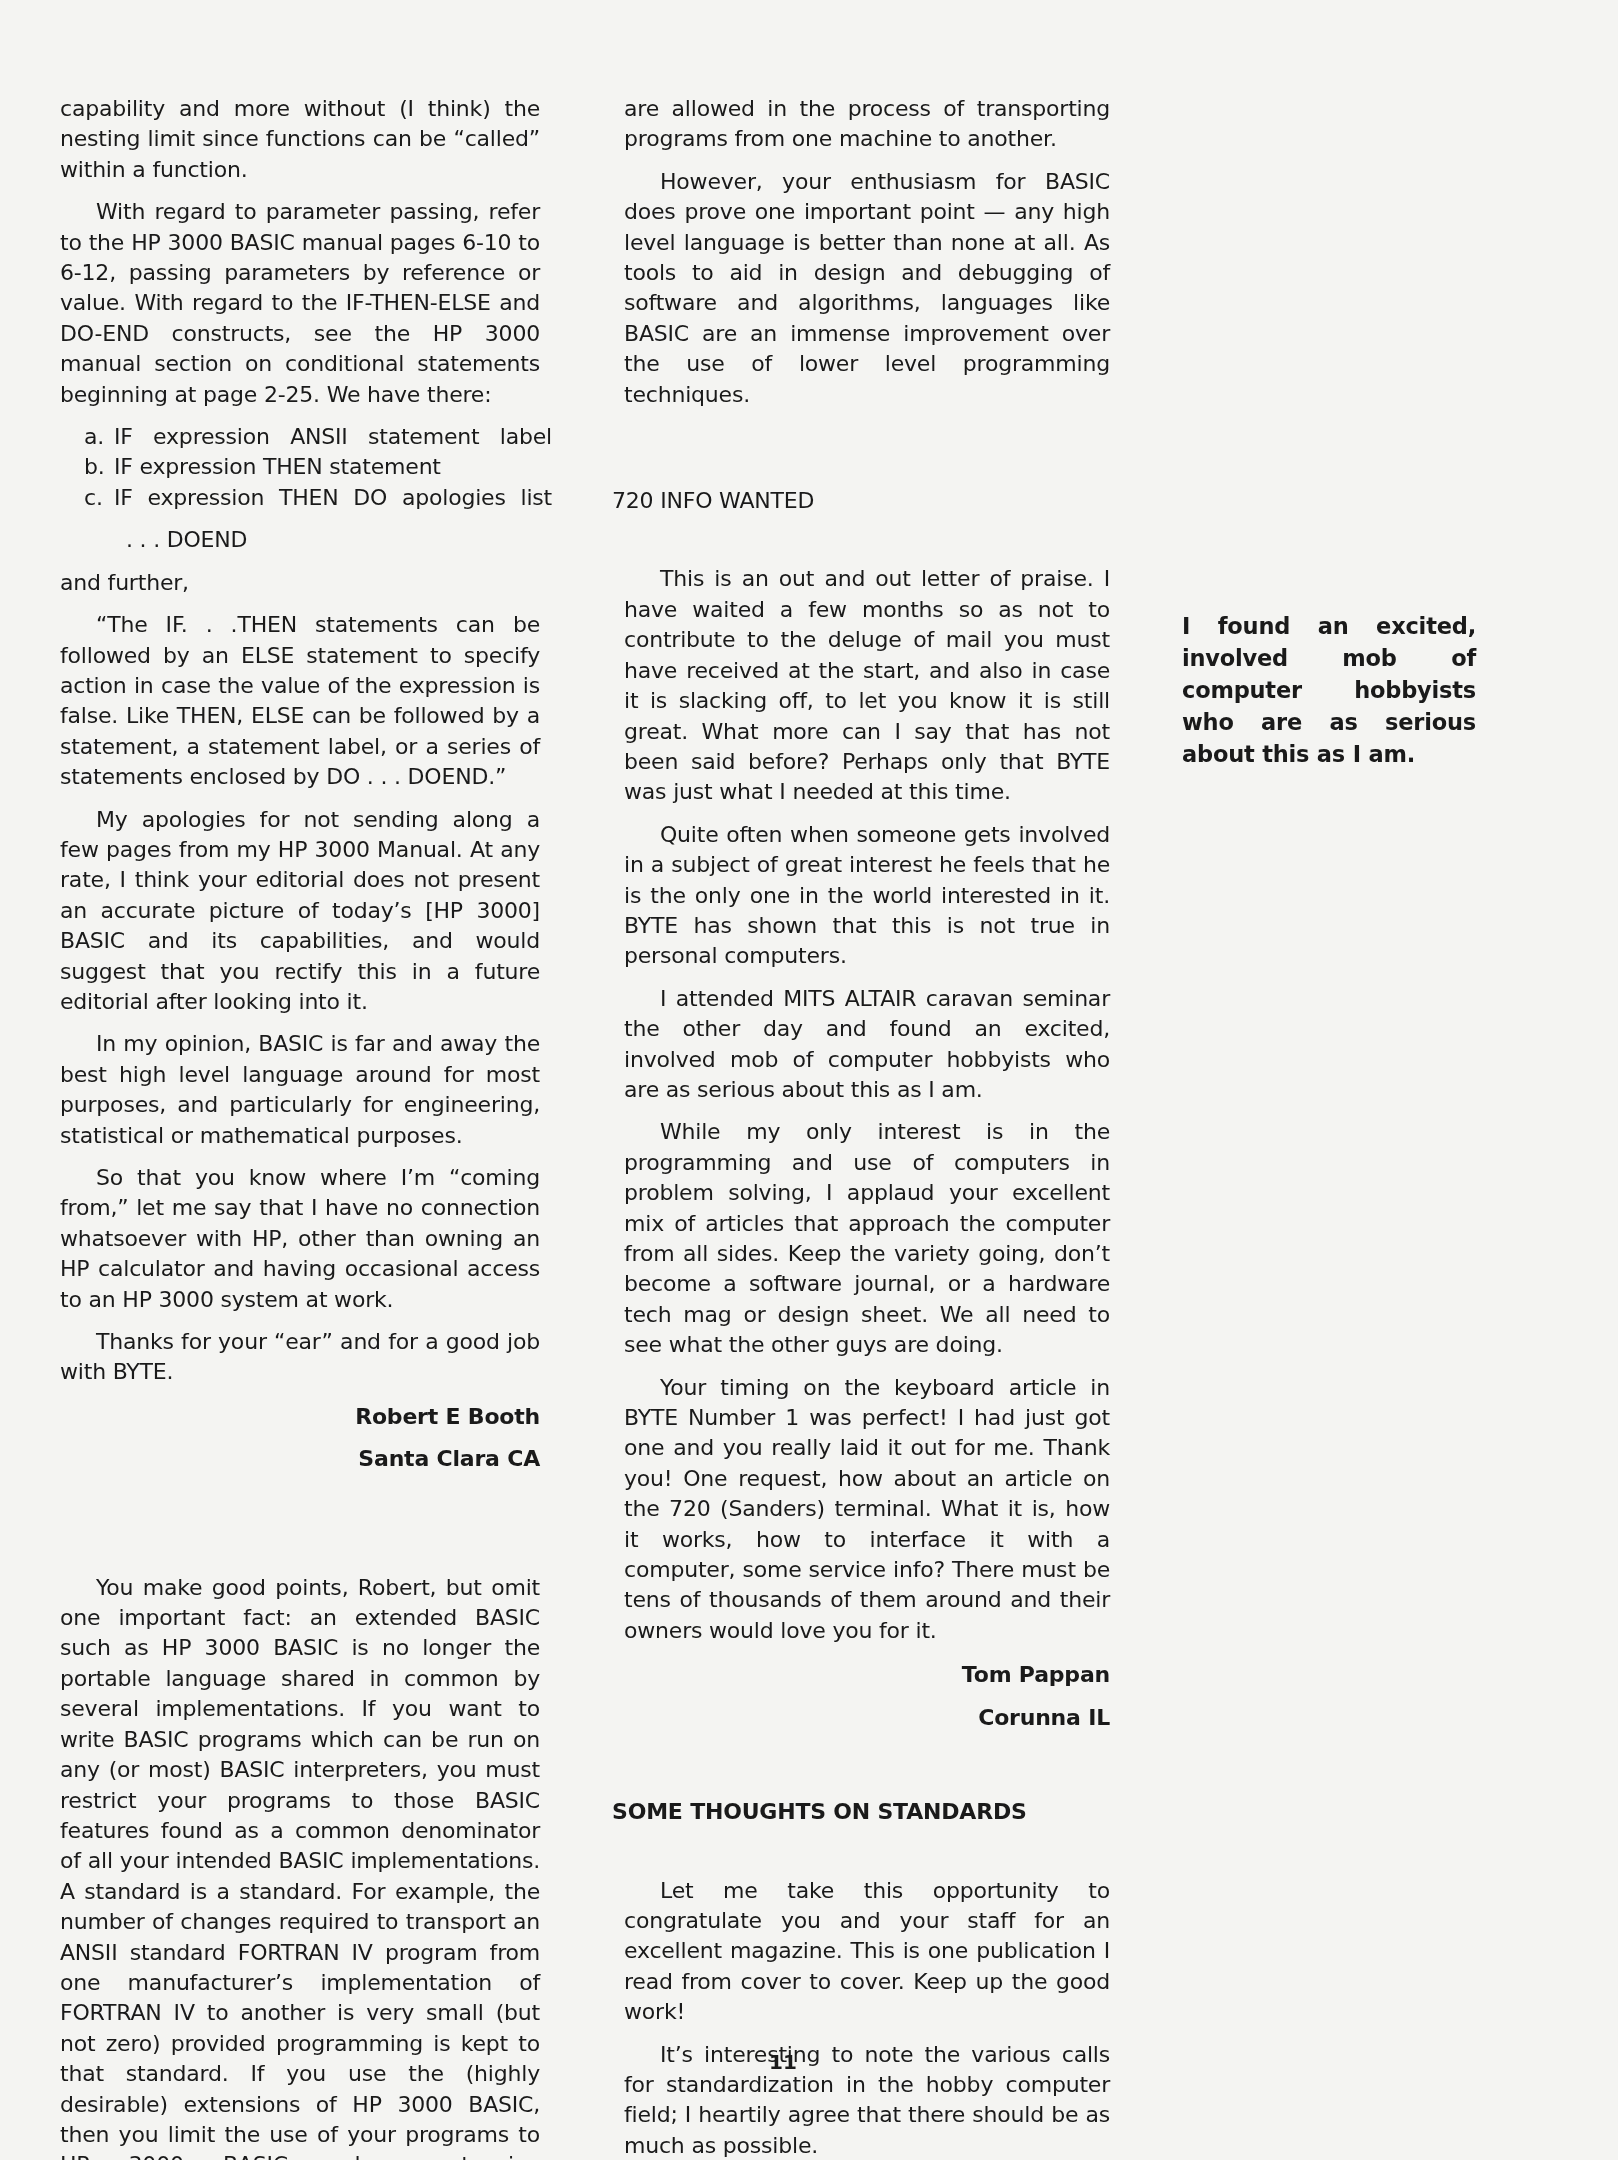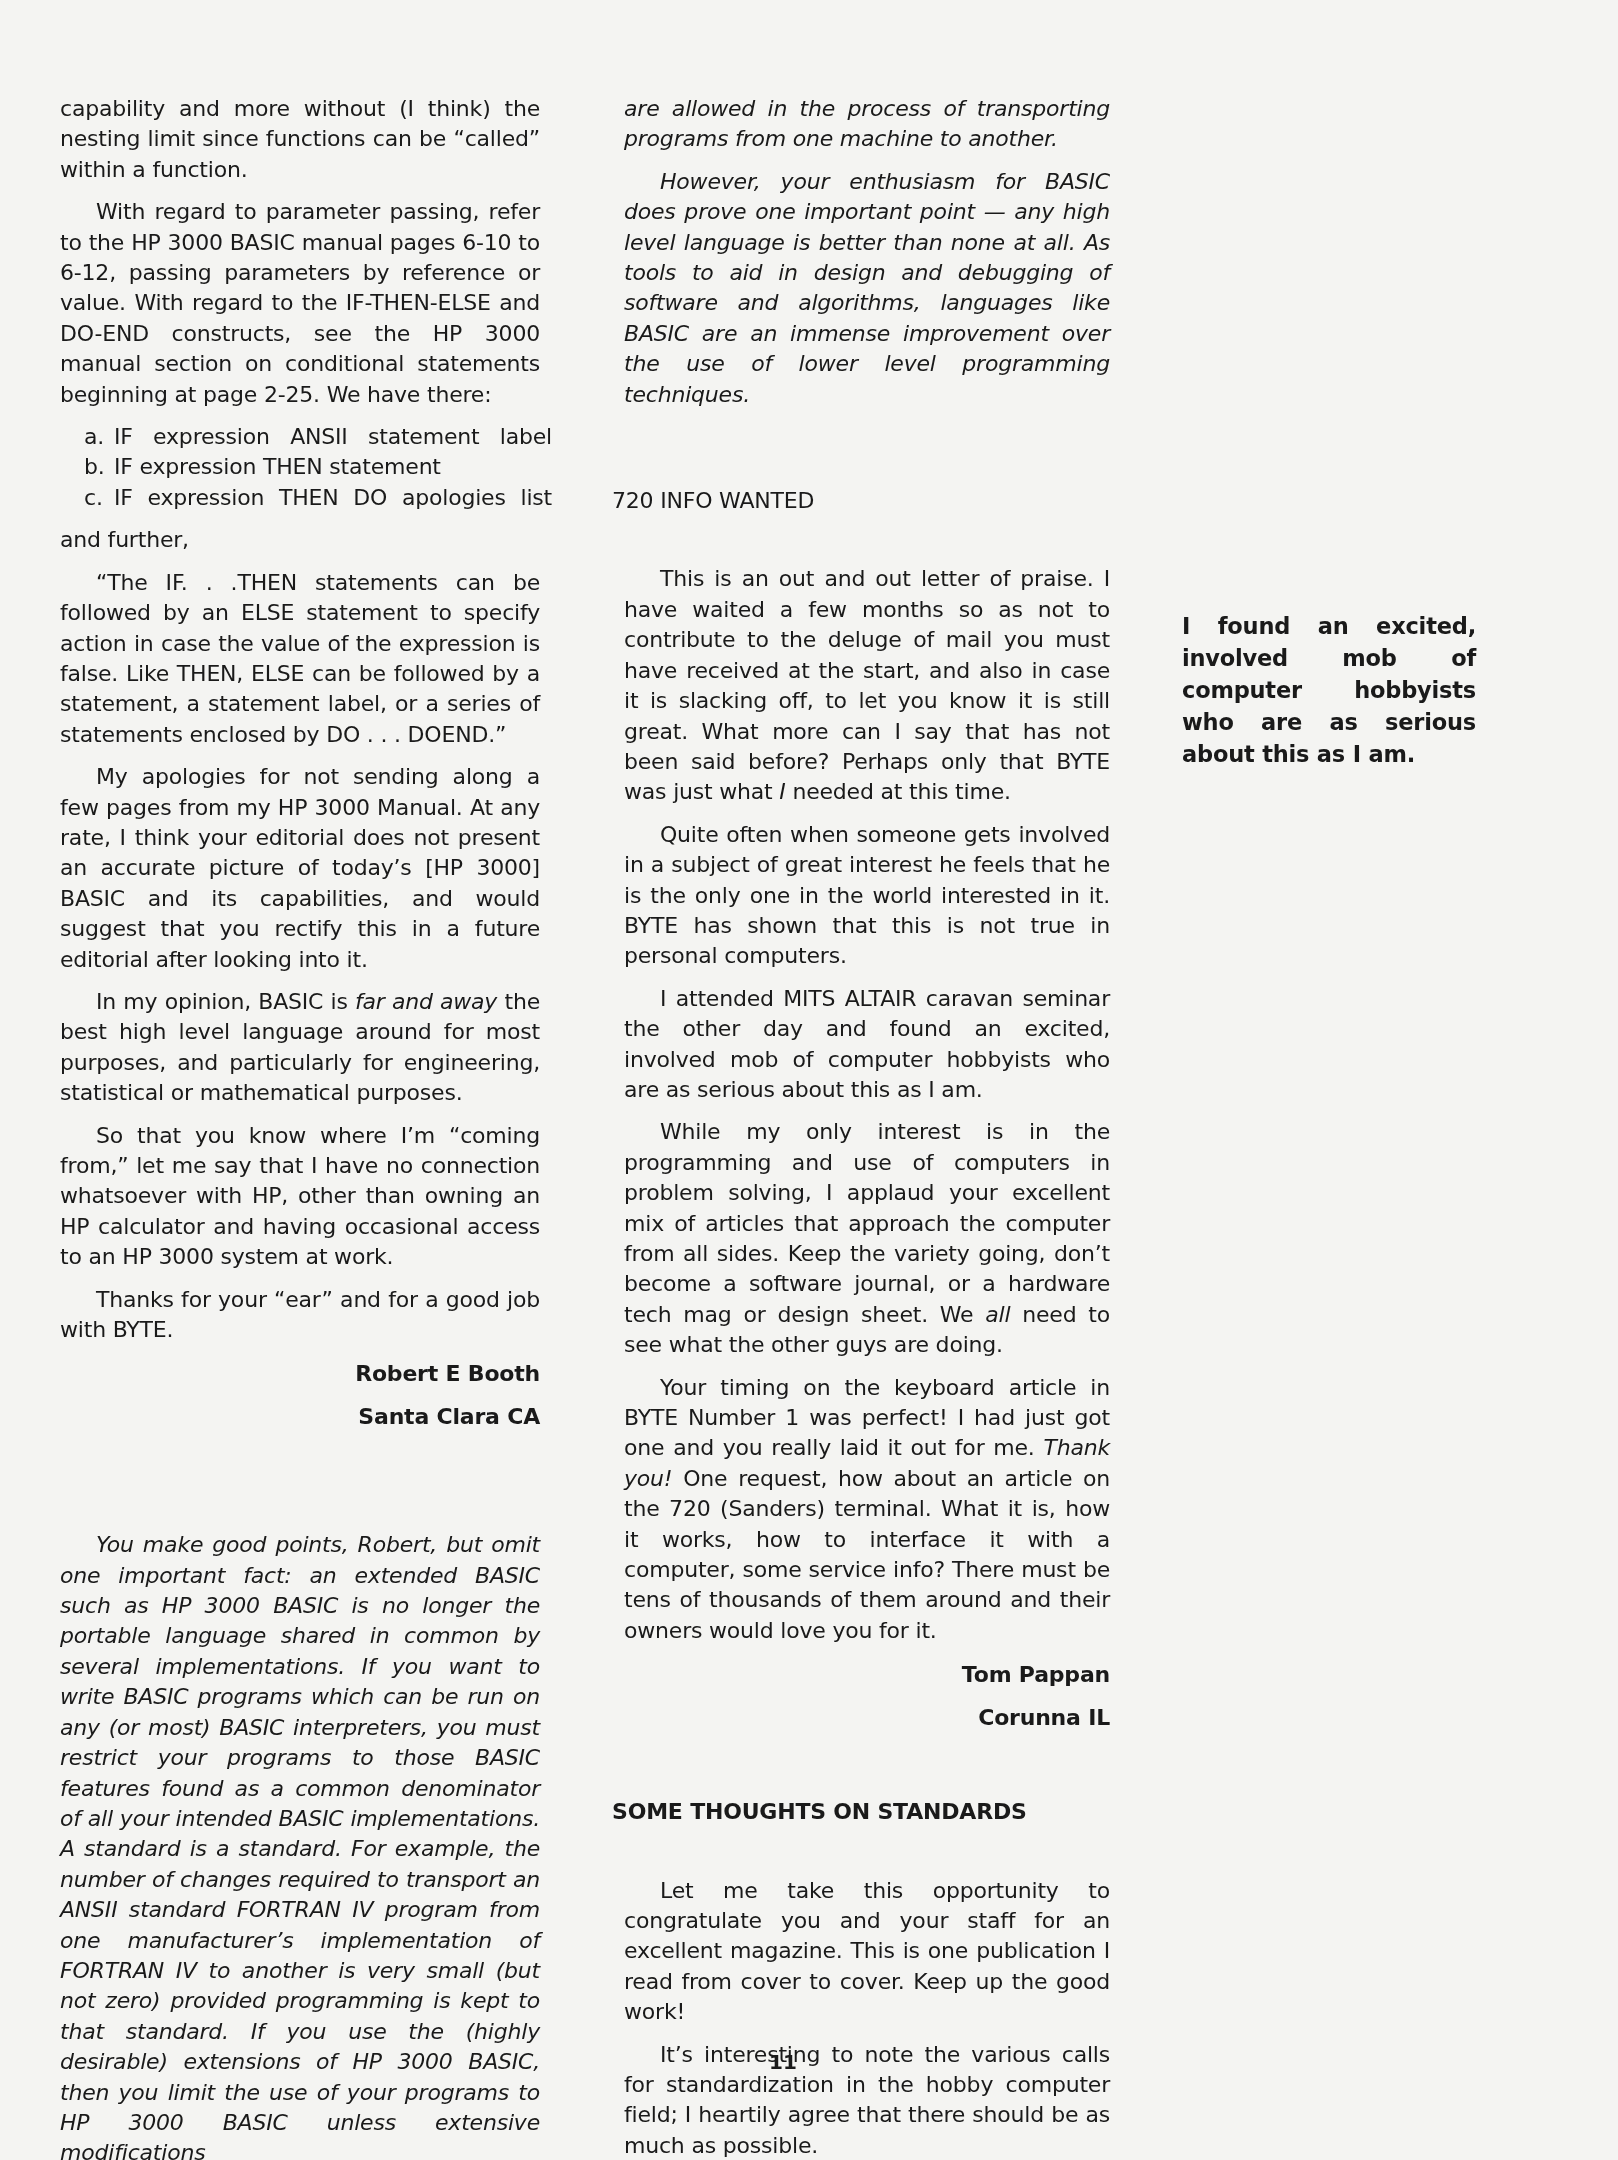--- a/index.html
+++ b/index.html
@@ -18,21 +18,21 @@
     line-height: 30.4px;
     text-align: justify;
     letter-spacing: -0.2px;
   }
   .col-left { left: 48px; top: 82px; width: 504px; }
   .col-mid  { left: 612px; top: 82px; width: 510px; }
   .col-side { left: 1170px; top: 598px; width: 318px; }
   p { margin: 12px; }
   p.indent { text-indent: 36px; }
   p.noindent { text-indent: 0; }
-  .it { font-style: italic; }
+  .it { }
   .list { margin: 0; padding: 0; list-style: none; }
   .list li { padding-left: 36px; position: relative; text-align: justify; text-align-last: justify; }
   .list li.last-short { text-align-last: left; }
   .list .marker { position: absolute; left: 36px; width: 30px; }
   .list .txt { display: block; padding-left: 30px; }
   .cont { padding-left: 66px; }
   .sig { text-align: right; font-weight: bold; }
   .sig-block { margin-top: 14px; }
   .heading {
     font-weight: bold;
@@ -73,20 +73,21 @@
       </li>
       <li class="last-short">
         <span class="marker">b.</span>
         <span class="txt">IF expression THEN statement</span>
       </li>
       <li>
         <span class="marker">c.</span>
         <span class="txt">IF expression THEN DO apologies list</span>
       </li>
     </ul>
+    <p class="cont">. . . DOEND</p>
     <p class="noindent">and further,</p>
     <p class="indent">“The IF. . .THEN statements can be followed by an ELSE statement to specify action in case the value of the expression is false. Like THEN, ELSE can be followed by a statement, a statement label, or a series of statements enclosed by DO . . . DOEND.”</p>
     <p class="indent">My apologies for not sending along a few pages from my HP 3000 Manual. At any rate, I think your editorial does not present an accurate picture of today’s [HP 3000] BASIC and its capabilities, and would suggest that you rectify this in a future editorial after looking into it.</p>
     <p class="indent"><span>In my opinion, BASIC is </span><span class="it">far and away</span><span> the best high level language around for most purposes, and particularly for engineering, statistical or mathematical purposes.</span></p>
     <p class="indent">So that you know where I’m “coming from,” let me say that I have no connection whatsoever with HP, other than owning an HP calculator and having occasional access to an HP 3000 system at work.</p>
     <p class="indent">Thanks for your “ear” and for a good job with BYTE.</p>
 
     <div class="sig-block">
       <p class="sig">Robert E Booth</p>
       <p class="sig">Santa Clara CA</p>

